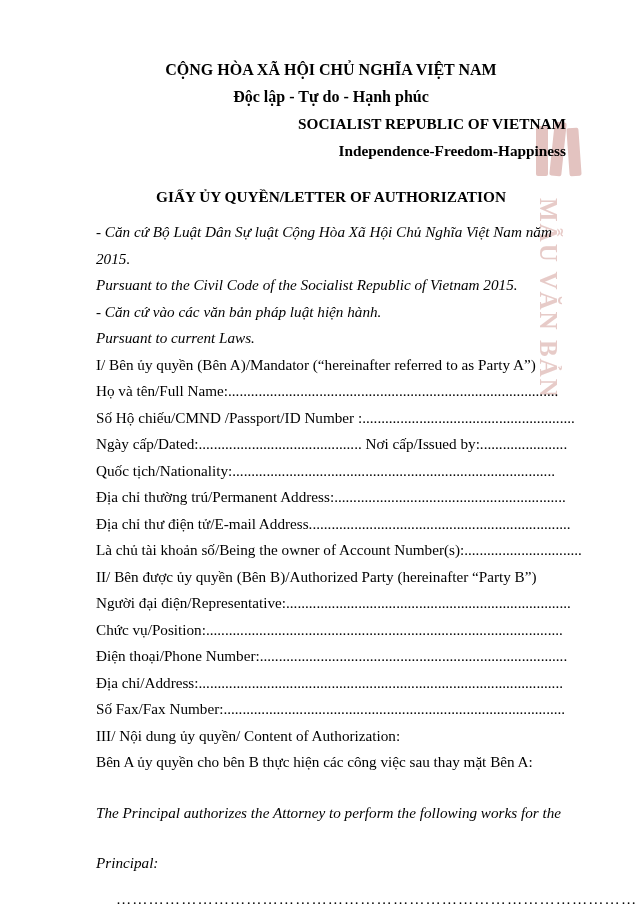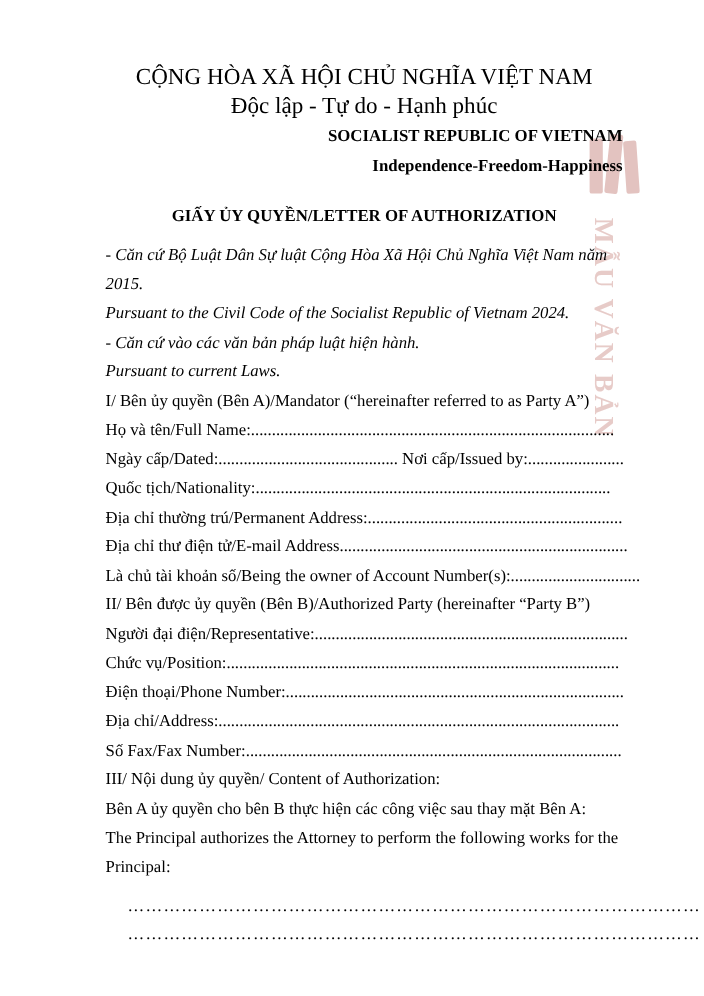--- a/index.html
+++ b/index.html
@@ -58,22 +58,22 @@
   
   .doc {
     position: absolute;
     left: 96px;
     top: 56px;
     width: 470px;
   }
   .bold { font-weight: 400; }
   .ital { font-style: italic; }
   .head1 {
-    font-weight: 400;
-    font-size: 21px;
+    font-weight: 700;
+    font-size: 16px;
     line-height: 27px;
     text-align: center;
     white-space: nowrap;
   }
   .head2 {
     font-weight: 700;
     font-size: 15.3px;
     line-height: 27px;
     text-align: right;
     white-space: nowrap;
@@ -92,22 +92,24 @@
     line-height: 26.5px;
     white-space: nowrap;
   }
   .dots-line {
     font-size: 15.2px;
     line-height: 26px;
     letter-spacing: 1.1px;
     padding-left: 20px;
   }
   .indent-para {
+    font-style: italic;
     font-size: 15.2px;
     line-height: 26.5px;
+    margin-top: 24px;
   }
 </style>
 </head>
 <body>
 
 <div class="page">
 
   <div class="watermark">
     <div class="wm-mark">
       <svg width="62" height="62" viewBox="0 0 62 62" xmlns="http://www.w3.org/2000/svg">
@@ -129,26 +131,27 @@
     <div class="head2">Independence-Freedom-Happiness</div>
 
     <div class="gap-lg"></div>
 
     <div class="title">GIẤY ỦY QUYỀN/LETTER OF AUTHORIZATION</div>
 
     <div class="gap-sm"></div>
 
     <div class="body-line ital">- Căn cứ Bộ Luật Dân Sự luật Cộng Hòa Xã Hội Chủ Nghĩa Việt Nam năm</div>
     <div class="body-line ital">2015.</div>
-    <div class="body-line ital">Pursuant to the Civil Code of the Socialist Republic of Vietnam 2024.</div>
+    <div class="body-line ital">Pursuant to the Civil Code of the Socialist Republic of Vietnam 2015.</div>
     <div class="body-line ital">- Căn cứ vào các văn bản pháp luật hiện hành.</div>
     <div class="body-line ital">Pursuant to current Laws.</div>
 
     <div class="body-line bold">I/ Bên ủy quyền (Bên A)/Mandator (“hereinafter referred to as Party A”)</div>
     <div class="body-line">Họ và tên/Full Name:.......................................................................................</div>
+    <div class="body-line">Số Hộ chiếu/CMND /Passport/ID Number :........................................................</div>
     <div class="body-line">Ngày cấp/Dated:........................................... Nơi cấp/Issued by:.......................</div>
     <div class="body-line">Quốc tịch/Nationality:.....................................................................................</div>
     <div class="body-line">Địa chỉ thường trú/Permanent Address:.............................................................</div>
     <div class="body-line">Địa chỉ thư điện tử/E-mail Address.....................................................................</div>
     <div class="body-line">Là chủ tài khoản số/Being the owner of Account Number(s):...............................</div>
 
     <div class="body-line bold">II/ Bên được ủy quyền (Bên B)/Authorized Party (hereinafter “Party B”)</div>
     <div class="body-line">Người đại điện/Representative:...........................................................................</div>
     <div class="body-line">Chức vụ/Position:..............................................................................................</div>
     <div class="body-line">Điện thoại/Phone Number:.................................................................................</div>

